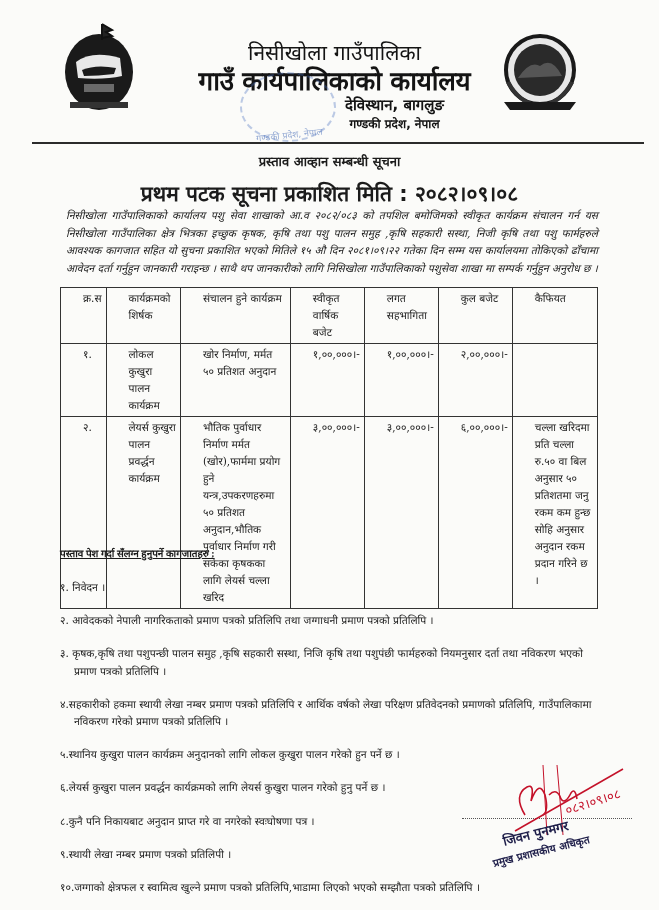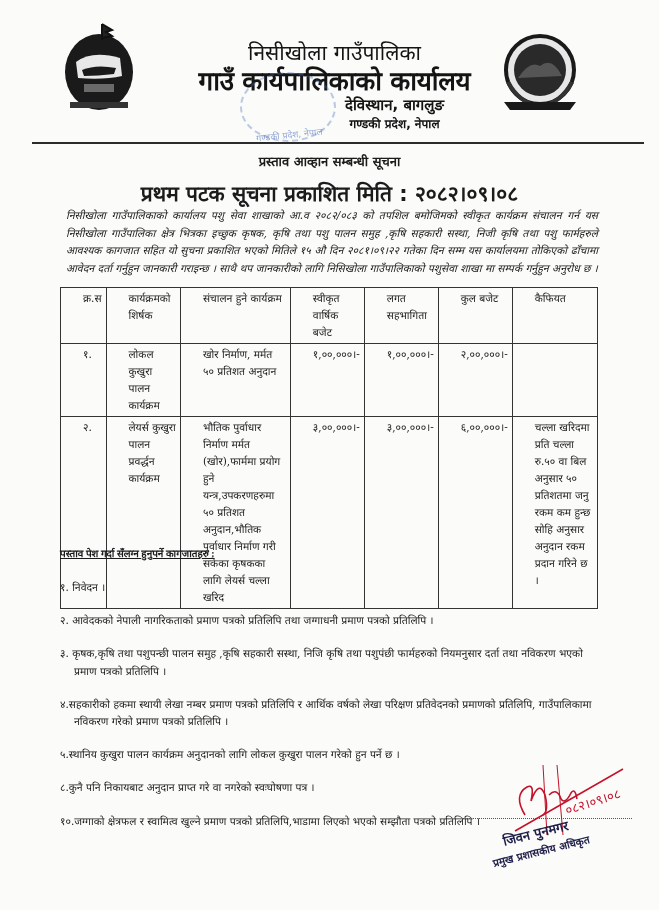--- a/index.html
+++ b/index.html
@@ -109,21 +109,23 @@
   </tbody>
 </table>
 
 <div id="att-head">पस्ताव पेश गर्दा सँलग्न हुनुपर्ने कागजातहरु :</div>
 <ol id="att-list">
   <li>१. निवेदन ।</li>
   <li>२. आवेदकको नेपाली नागरिकताको प्रमाण पत्रको प्रतिलिपि तथा जग्गाधनी प्रमाण पत्रको प्रतिलिपि ।</li>
   <li>३. कृषक,कृषि तथा पशुपन्छी पालन समुह ,कृषि सहकारी सस्था, निजि कृषि तथा पशुपंछी फार्महरुको नियमनुसार दर्ता तथा नविकरण भएको प्रमाण पत्रको प्रतिलिपि ।</li>
   <li>४.सहकारीको हकमा स्थायी लेखा नम्बर प्रमाण पत्रको प्रतिलिपि र आर्थिक वर्षको लेखा परिक्षण प्रतिवेदनको प्रमाणको प्रतिलिपि, गाउँपालिकामा नविकरण गरेको प्रमाण पत्रको प्रतिलिपि ।</li>
   <li class="nohang">५.स्थानिय कुखुरा पालन कार्यक्रम अनुदानको लागि लोकल कुखुरा पालन गरेको हुन पर्ने छ ।</li>
+  <li class="nohang">६.लेयर्स कुखुरा पालन प्रवर्द्धन कार्यक्रमको लागि लेयर्स कुखुरा पालन गरेको हुनु पर्ने छ ।</li>
   <li class="nohang">८.कुनै पनि निकायबाट अनुदान प्राप्त गरे वा नगरेको स्वःघोषणा पत्र ।</li>
+  <li class="nohang">९.स्थायी लेखा नम्बर प्रमाण पत्रको प्रतिलिपी ।</li>
   <li class="nohang">१०.जग्गाको क्षेत्रफल र स्वामित्व खुल्ने प्रमाण पत्रको प्रतिलिपि,भाडामा लिएको भएको सम्झौता पत्रको प्रतिलिपि ।</li>
 </ol>
 
 <div id="sign-dots"></div>
 <svg id="signature" viewBox="0 0 120 70">
   <path d="M20 50 Q8 30 22 22 Q30 18 26 36 Q34 14 40 30 Q44 46 38 50 M44 30 Q52 22 56 34 Q60 40 66 28 Q70 22 72 34" fill="none" stroke="#c4122a" stroke-width="1.6"></path>
   <path d="M10 66 L118 4" stroke="#c4122a" stroke-width="1.5"></path>
   <path d="M38 0 L42 70 M52 0 L58 70" stroke="#c4122a" stroke-width="1"></path>
   <text x="62" y="50" font-size="13" fill="#c4122a" transform="rotate(-18 62 50)" font-family="DejaVu Sans, sans-serif">०८२।०९।०८</text>
 </svg>

